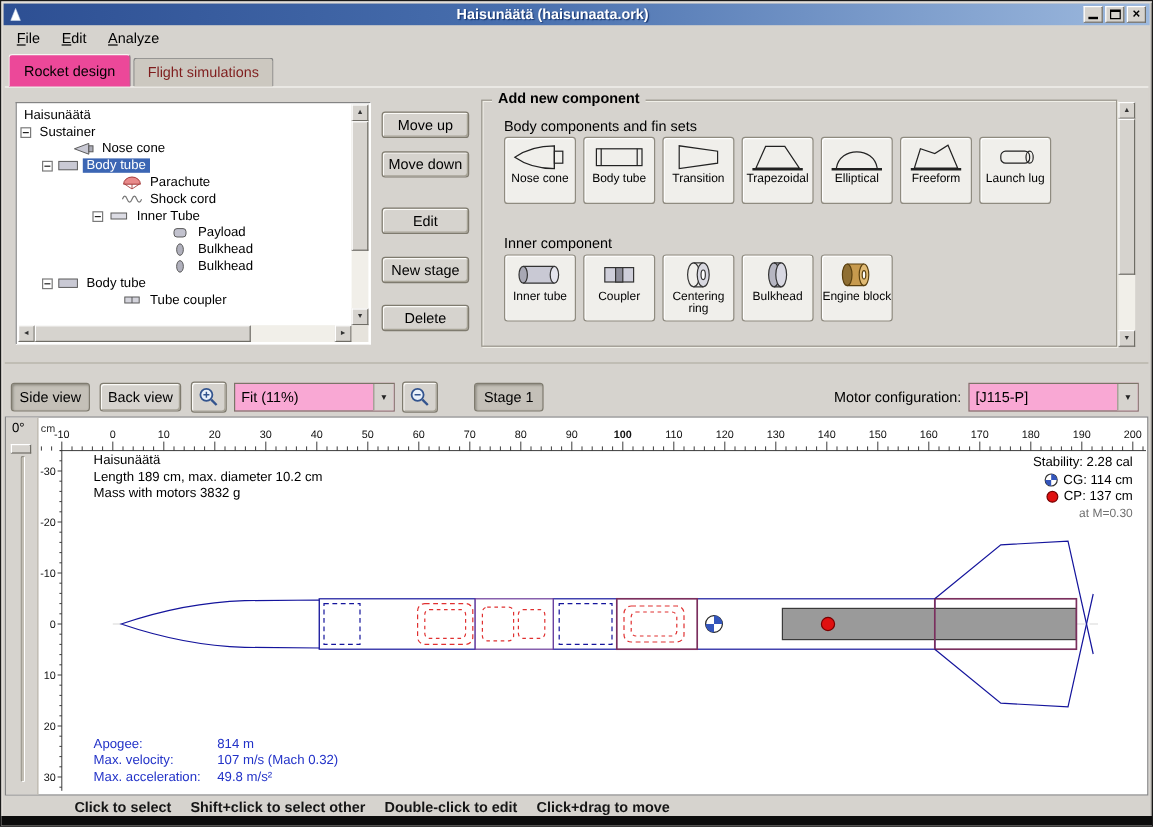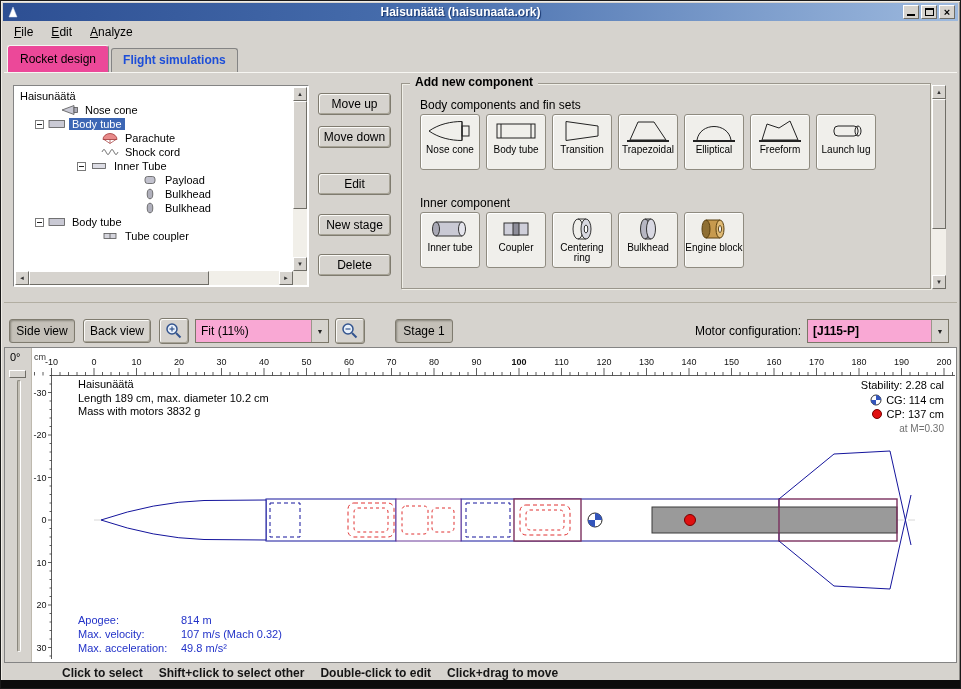--- a/index.html
+++ b/index.html
@@ -24,21 +24,21 @@
   
   .menubar { position:absolute; left:3px; right:3px; top:20px; height:22px; display:flex; align-items:center; }
   .menu-item { display:inline-block; padding:3px 8px; margin-left:2px; color:#000; }
   .menu-item::first-letter { text-decoration:underline; }
 
   
   .tabs { position:absolute; left:6px; top:44px; height:27px; display:flex; align-items:flex-end; z-index:3; }
   .tab { position:relative; border:1px solid #848484; border-bottom:none; border-radius:3px 3px 0 0; white-space:nowrap; }
   .tab.active { background:#ec4899; border-top-color:#f7f6f2; border-left-color:#f7f6f2;
                 padding:6px 12px 6px; z-index:2; }
-  .tab.inactive { background:#ccc8c0; padding:4px 11px 5px; margin-left:2px; color:#1d4ed8;font-weight:bold; }
+  .tab.inactive { background:#ccc8c0; padding:4px 11px 5px; margin-left:2px; color:#7f1d1d; }
   .tabpane { position:absolute; left:3px; right:3px; top:71px; height:231px; background:#d6d3ce;
              border-top:1px solid #f7f6f2; border-bottom:1px solid #b2aea2; }
 
   
   .treepanel { position:absolute; left:12px; top:84px; width:296px; height:202px;
                border:1px solid; border-color:#848484 #fff #fff #848484; background:#fff; }
   .treeview { position:absolute; left:1px; top:1px; right:15px; bottom:15px; overflow:hidden; background:#fff; padding-top:2px; }
   .trow { height:14px; display:flex; align-items:center; font-size:11px; white-space:nowrap; color:#000; }
   .trow .lbl { padding:0 3px; }
   .trow .lbl.sel { background:#3c66b4; color:#fff; }
@@ -141,20 +141,24 @@
     <span class="tab active">Rocket design</span>
     <span class="tab inactive">Flight simulations</span>
   </div>
   <div class="tabpane"></div>
 
   <div class="treepanel">
     <div class="treeview">
       <div class="trow" style="padding-left:2px">
         <span class="lbl">Haisunäätä</span>
       </div>
+      <div class="trow" style="padding-left:2px">
+        <span class="expander"></span>
+        <span class="lbl">Sustainer</span>
+      </div>
       <div class="trow" style="padding-left:46px">
         <svg class="ticon" viewBox="0 0 18 12">
             <path d="M1,6 L13,1.5 L13,10.5 Z" fill="#c9c9d4" stroke="#555" stroke-width="0.8"></path>
             <rect x="13" y="3.5" width="3.5" height="5" fill="#ababb6" stroke="#555" stroke-width="0.8"></rect>
           </svg>
         <span class="lbl">Nose cone</span>
       </div>
       <div class="trow" style="padding-left:20px">
         <span class="expander"></span>
         <svg class="ticon" viewBox="0 0 18 12">
@@ -364,21 +368,21 @@
   </div>
   <div class="btn" style="left:334px; top:317px; width:30px; height:26px;">
     <svg width="20" height="20">
         <circle cx="8" cy="8" r="5" fill="#e8f0fa" stroke="#33548e" stroke-width="1.5"></circle>
         <line x1="12" y1="12" x2="16.5" y2="16.5" stroke="#33548e" stroke-width="2"></line>
         <line x1="5.5" y1="8" x2="10.5" y2="8" stroke="#33548e" stroke-width="1.2"></line>
       </svg>
   </div>
   <div class="btn pressed" style="left:394px; top:318px; width:58px; height:24px;">Stage 1</div>
   <span class="vtlabel" style="left:668px; top:323px; width:132px; text-align:right;">Motor configuration:</span>
-  <div class="combo" style="left:806px; top:318px; width:142px; height:24px;font-weight:bold;">
+  <div class="combo" style="left:806px; top:318px; width:142px; height:24px;">
     <span class="val">[J115-P]</span>
     <span class="dd">▼</span>
   </div>
 
   <div class="canvas">
     <div class="rotctl">
       <span class="rotlabel">0°</span>
       <div class="slidertrack"></div>
       <div class="sliderhandle"></div>
     </div>

